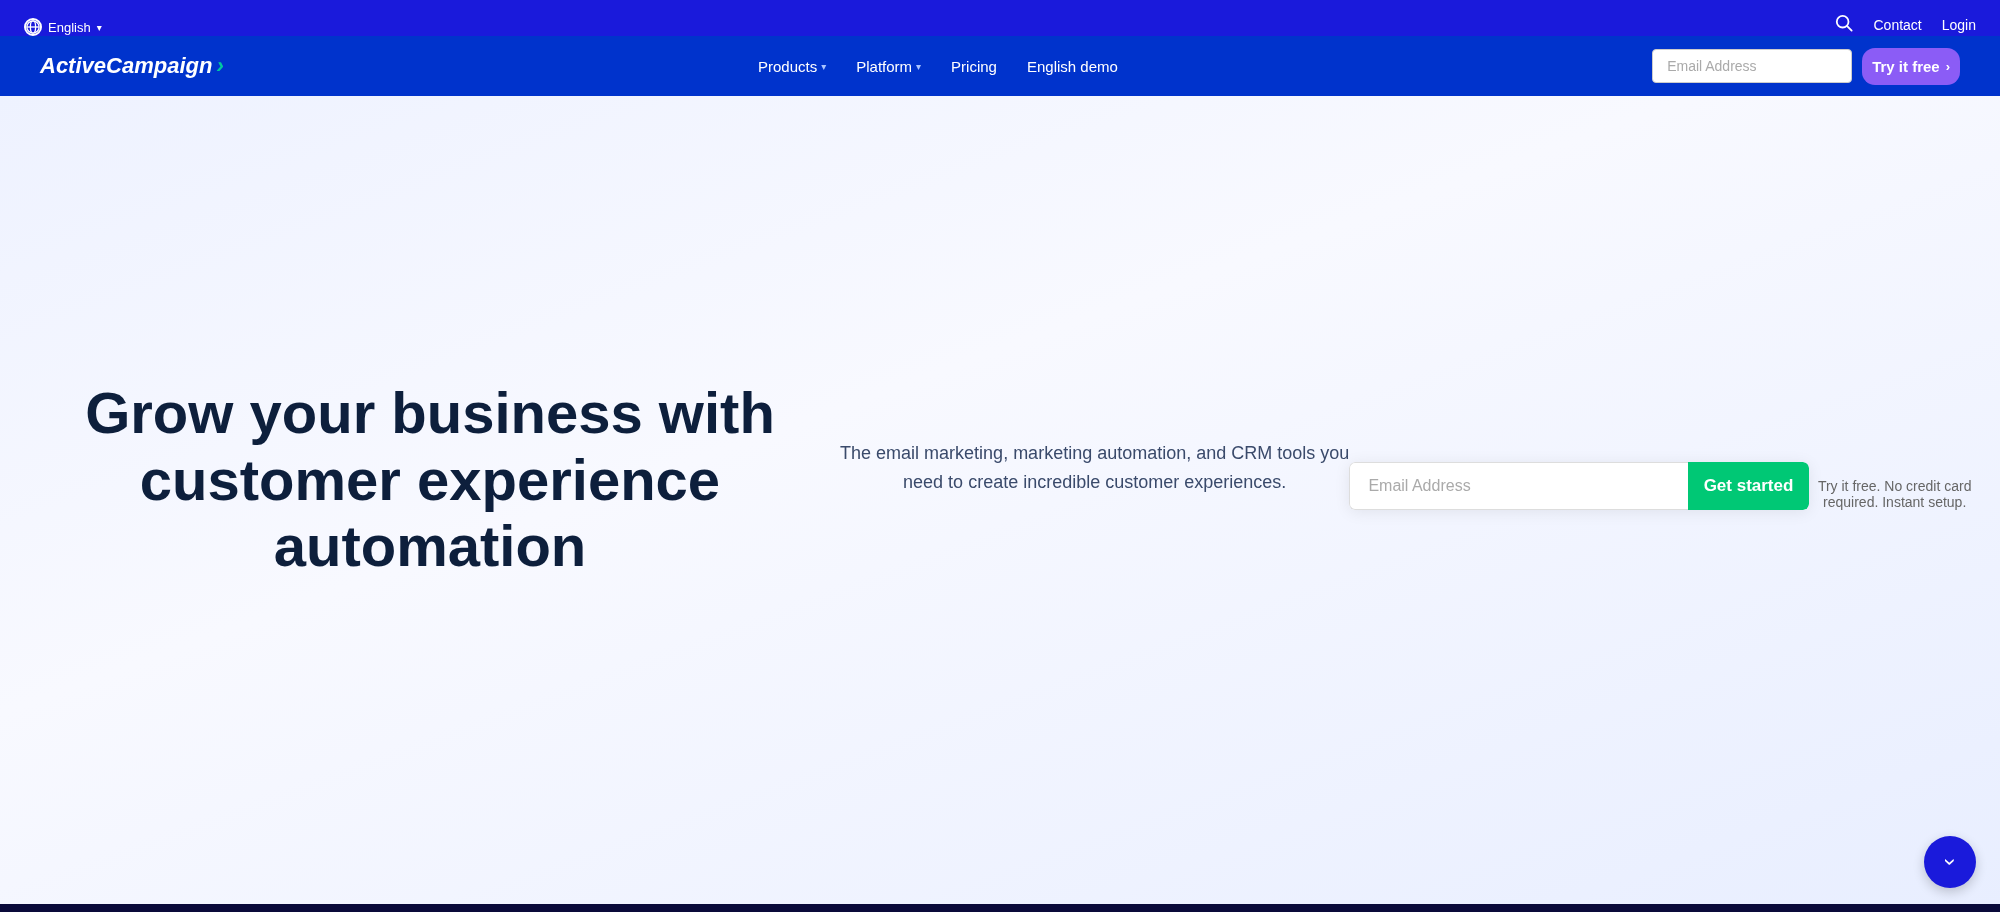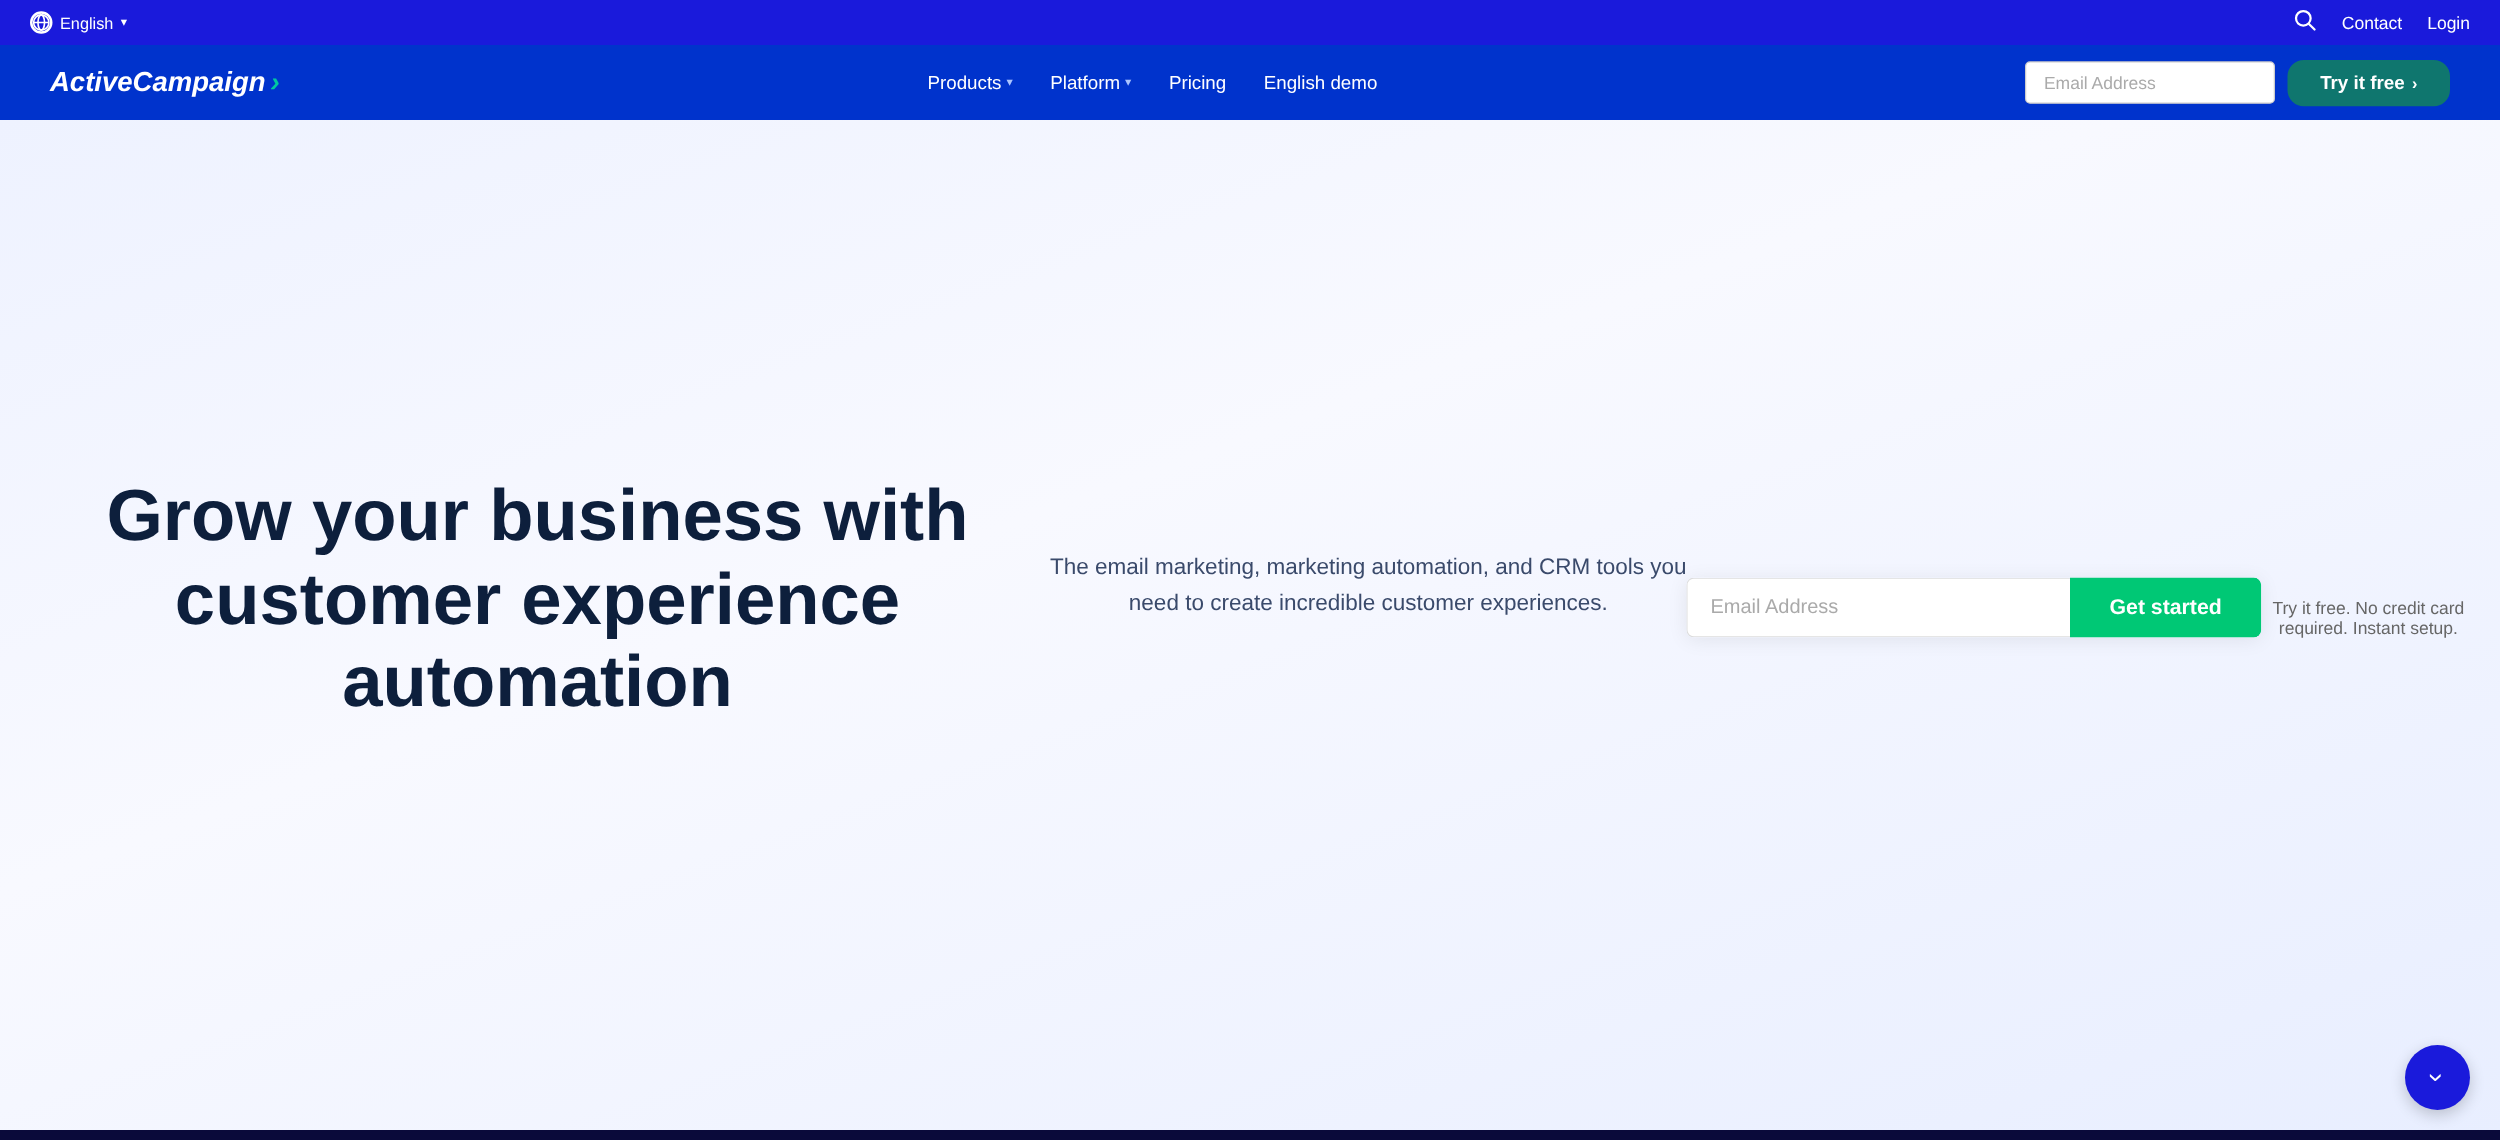--- a/index.html
+++ b/index.html
@@ -3,21 +3,21 @@
   <meta charset="utf-8">
   <style>
     * { margin: 0; padding: 0; box-sizing: border-box; }
     body { font-family: -apple-system, BlinkMacSystemFont, 'Segoe UI', Arial, sans-serif; overflow-x: hidden; }
 
     
     .top-bar {
       background-color: #1a1adb;
       height: 36px;
       display: flex;
-      align-items: center;
+      align-items: flex-end;
       justify-content: space-between;
       padding: 0 24px;
     }
     .top-bar-left {
       display: flex;
       align-items: center;
       gap: 6px;
       color: #fff;
       font-size: 13px;
       cursor: pointer;
@@ -110,25 +110,25 @@
       font-size: 14px;
       width: 200px;
       outline: none;
       color: #555;
       background: #fff;
     }
     .email-input-nav::placeholder {
       color: #aaa;
     }
     .try-free-btn {
-      background: #0f766e;
+      background: #8b5cf6;
       color: #fff;
       border: none;
       border-radius: 13px;
-      padding: 10px 26px;
+      padding: 10px 10px;
       font-size: 15px;
       font-weight: 600;
       cursor: pointer;
       display: flex;
       align-items: center;
       gap: 6px;
       white-space: nowrap;
     }
     .try-free-btn .btn-arrow {
       font-size: 13px;
@@ -182,21 +182,21 @@
       color: #333;
       background: #fff;
     }
     .hero-email-input::placeholder {
       color: #aaa;
     }
     .get-started-btn {
       background: #00c875;
       color: #fff;
       border: none;
-      padding: 14px 32px;
+      padding: 14px 16px;
       font-size: 17px;
       font-weight: 700;
       cursor: pointer;
       border-radius: 0 6px 6px 0;
       white-space: nowrap;
     }
     .hero-note {
       font-size: 14px;
       color: #666;
     }

